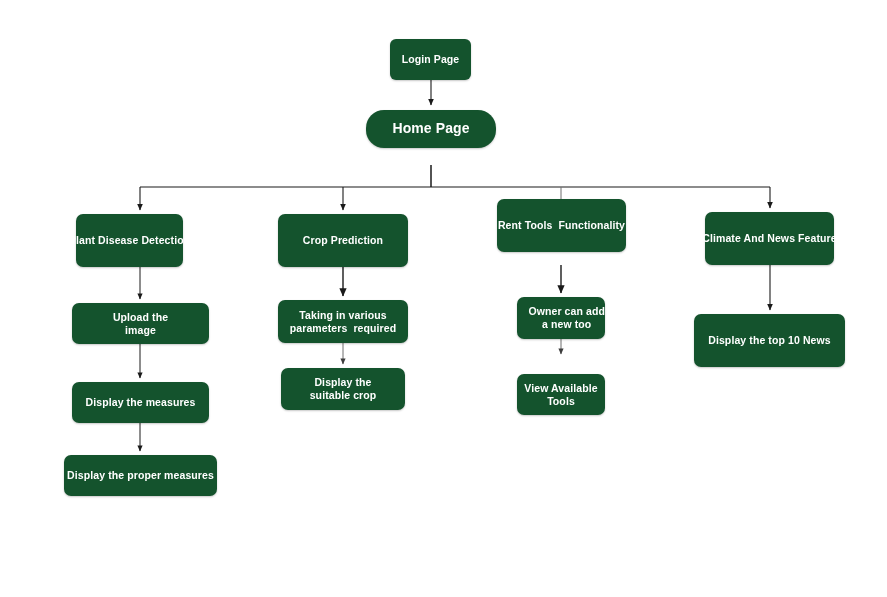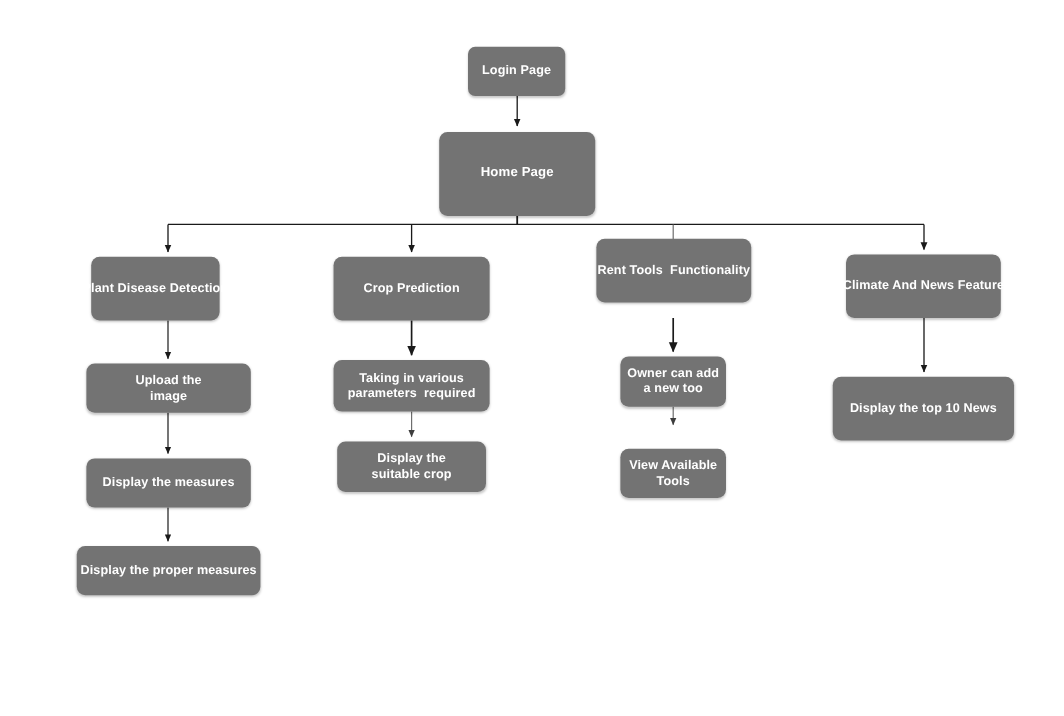--- a/index.html
+++ b/index.html
@@ -22,51 +22,51 @@
     position: absolute;
     left: 0;
     top: 0;
     width: 887px;
     height: 597px;
     pointer-events: none;
   }
   .node {
     position: absolute;
     box-sizing: border-box;
-    background: #737373;
+    background: #14532d;
     border-radius: 7px;
     color: #ffffff;
     font-weight: bold;
     display: flex;
     align-items: center;
     justify-content: center;
     text-align: center;
     line-height: 1.22;
     white-space: pre;
     letter-spacing: 0.1px;
     box-shadow: 0 1px 2px rgba(0,0,0,0.22);
   }
   .node span {
     display: block;
     white-space: pre;
   }
   .n-login   { left:390px; top:39px;  width:81px;  height:41px;  font-size:10.5px; border-radius:6px; }
-  .n-home    { left:366px; top:110px; width:130px; height:70px;  font-size:11px; }
+  .n-home    { left:366px; top:110px; width:130px; height:38px;  font-size:14px;border-radius:18px; }
 
   .n-pdd     { left:76px;  top:214px; width:107px; height:53px;  font-size:10.5px; }
   .n-upload  { left:72px;  top:303px; width:137px; height:41px;  font-size:10.5px; }
   .n-disease { left:72px;  top:382px; width:137px; height:41px;  font-size:10.5px; }
   .n-measure { left:64px;  top:455px; width:153px; height:41px;  font-size:10.5px; }
 
   .n-crop    { left:278px; top:214px; width:130px; height:53px;  font-size:10.5px; }
   .n-params  { left:278px; top:300px; width:130px; height:43px;  font-size:10.5px; }
   .n-suit    { left:281px; top:368px; width:124px; height:42px;  font-size:10.5px; }
 
   .n-rent    { left:497px; top:199px; width:129px; height:53px;  font-size:10.5px; }
-  .n-owner   { left:517px; top:297px; width:88px;  height:42px;  font-size:10.5px; }
+  .n-owner   { left:517px; top:297px; width:88px;  height:42px;  font-size:10.5px;justify-content:flex-end; }
   .n-viewt   { left:517px; top:374px; width:88px;  height:41px;  font-size:10.5px; }
 
   .n-climate { left:705px; top:212px; width:129px; height:53px;  font-size:10.5px; }
   .n-news    { left:694px; top:314px; width:151px; height:53px;  font-size:10.5px; }
 
   .n-climate span, .n-news span { white-space: nowrap; }
 </style>
 </head>
 <body>
 

